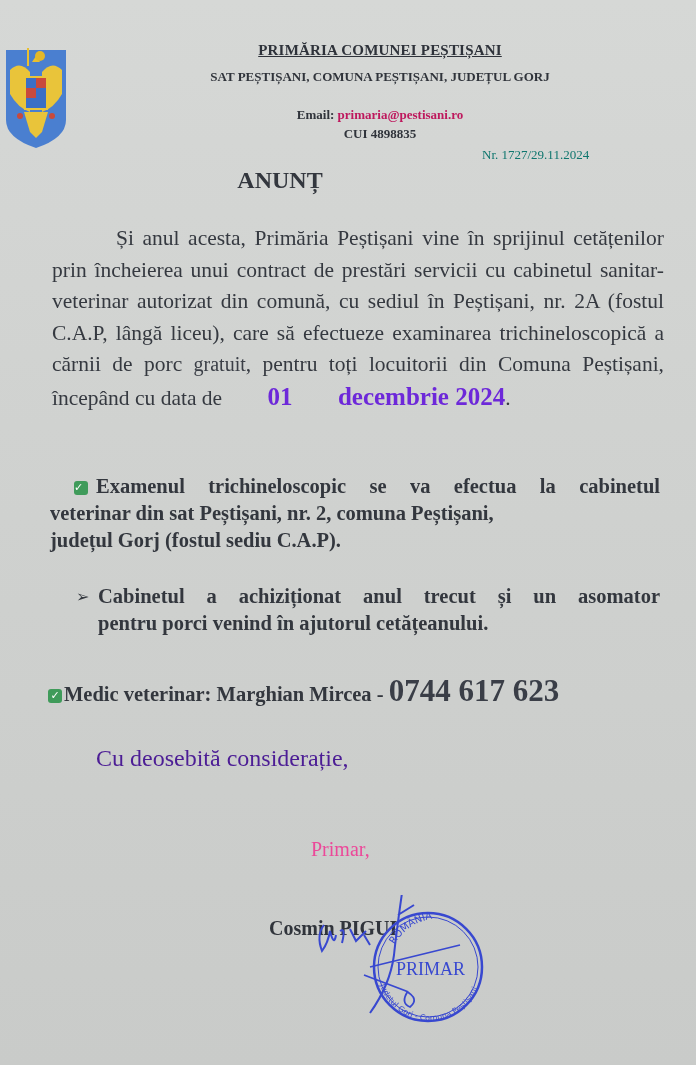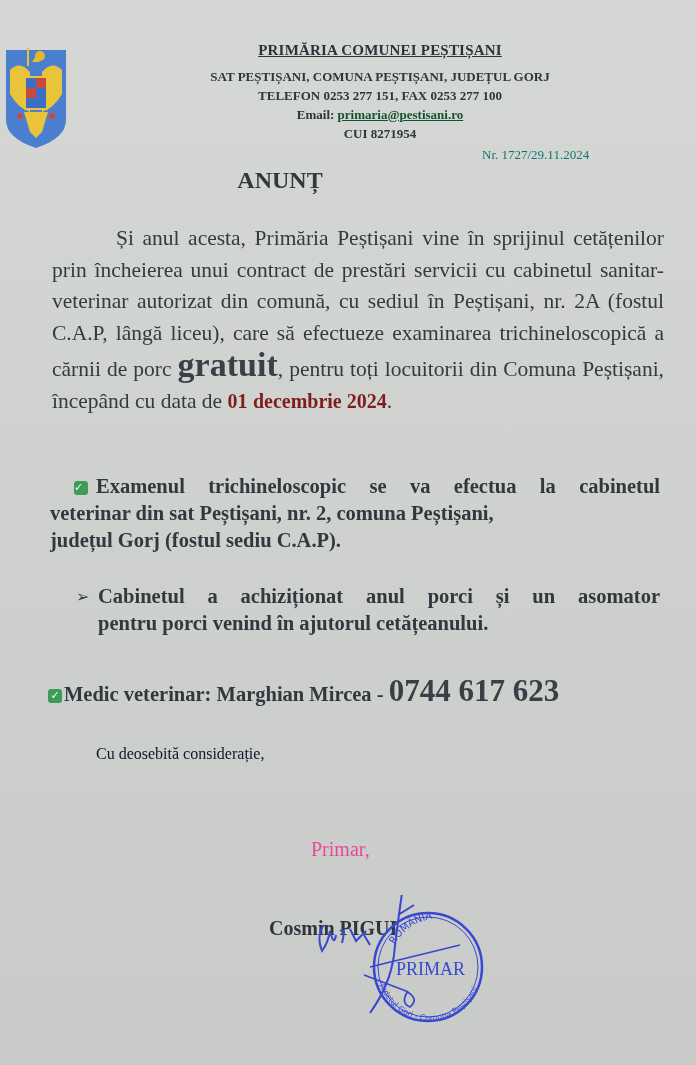--- a/index.html
+++ b/index.html
@@ -11,39 +11,39 @@
       position:relative;
     }
     .page { position:absolute; inset:0; }
     .crest { position:absolute; left:2px; top:42px; width:68px; height:108px; }
     .hdr { position:absolute; left:120px; width:520px; text-align:center; }
     .hdr-title { top:42px; font-size:15px; font-weight:bold; text-decoration:underline; letter-spacing:0.2px; color:#2e323a; }
     .hdr-line { font-size:13px; font-weight:bold; color:#30343b;text-align:center; }
     .hdr-addr { top:69px; }
     .hdr-tel { top:88px; }
     .hdr-email { top:107px; }
-    .hdr-email .link { color:#14532d; text-decoration:underline; }
+    .hdr-email .link { color:#be185d; }
     .hdr-cui { top:126px; }
     .regnr { position:absolute; left:482px; top:147px; font-size:13px; color:#0f766e; }
     .title { position:absolute; left:0; width:560px; top:167px; text-align:center; font-size:24px; font-weight:bold; color:#33373e; }
     .para { position:absolute; left:52px; width:612px; top:223px; font-size:21.5px; line-height:31.5px; text-align:justify; color:#353940; }
     .para .indent { display:inline-block; width:64px; }
-    .para .big { font-size:34px; font-weight:bold; color:#3b3f47; }
-    .para .bigdate { font-size:20px; font-weight:bold; color:#7f1d1d; }
+    .para .big { font-size:20px; font-weight:normal; color:#3b3f47; }
+    .para .bigdate { font-size:25px; font-weight:bold; color:#6d28d9;margin-left:40px; }
     .item1 { position:absolute; left:50px; width:610px; top:473px; font-size:20.5px; font-weight:bold; line-height:27px; color:#33373e; }
     .item1 .line1 { text-align:justify; text-align-last:justify; display:block;padding-left:24px; }
     .check { display:inline-block; width:14px; height:14px; background:#3f9b5a; border-radius:3px; color:#fff; font-size:11px; line-height:14px; text-align:center; vertical-align:2px; margin-right:8px; font-family:"DejaVu Sans", sans-serif; }
     .item2 { position:absolute; left:76px; width:584px; top:583px; font-size:20.5px; font-weight:bold; line-height:27px; color:#33373e; }
     .item2 .arrow { position:absolute; left:0; top:0; font-family:"DejaVu Sans", sans-serif; font-size:16px; }
     .item2 .l1 { display:block; margin-left:22px; text-align:justify; text-align-last:justify; }
     .item2 .l2 { display:block; margin-left:22px; }
     .medic { position:absolute; left:48px; top:673px; font-size:20.5px; font-weight:bold; color:#33373e; white-space:nowrap; }
     .medic .check { margin-right:2px; }
     .medic .phone { font-size:31px; font-weight:bold; color:#3a3e47; }
-    .regards { position:absolute; left:96px; top:745px; font-size:16px; color:#0f172a; }
+    .regards { position:absolute; left:96px; top:745px; font-size:24px; color:#4c1d95; }
     .primar { position:absolute; left:311px; top:838px; font-size:20px; color:#ec4899; }
     .name { position:absolute; left:269px; top:874px; font-size:20px; font-weight:bold; color:#30343b;margin-top:43px; }
     .stamp { position:absolute; left:310px; top:895px; width:180px; height:130px; }
   </style>
 </head>
 <body>
 
 <div class="page">
 
   <svg class="crest" viewBox="0 0 68 108">
@@ -59,40 +59,39 @@
     <rect x="24" y="46" width="10" height="10" fill="#c84a3c"></rect>
     <rect x="34" y="46" width="10" height="10" fill="#3a6fc6"></rect>
     <rect x="24" y="56" width="20" height="10" fill="#3a6fc6"></rect>
     <path d="M22 70 L46 70 L40 90 L34 96 L28 90 Z" fill="#e9c43a"></path>
     <circle cx="18" cy="74" r="3" fill="#c84a3c"></circle>
     <circle cx="50" cy="74" r="3" fill="#c84a3c"></circle>
   </svg>
 
   <div class="hdr hdr-title">PRIMĂRIA COMUNEI PEȘTIȘANI</div>
   <div class="hdr hdr-line hdr-addr">SAT PEȘTIȘANI, COMUNA PEȘTIȘANI, JUDEȚUL GORJ</div>
-  <div class="hdr hdr-line hdr-tel">TELEFON 0253 277 151, FAX 0253 277 100</div>
   <div class="hdr hdr-line hdr-email">
     <span>Email: </span><span class="link">primaria@pestisani.ro</span>
   </div>
-  <div class="hdr hdr-line hdr-cui">CUI 8271954</div>
+  <div class="hdr hdr-line hdr-cui">CUI 4898835</div>
   <div class="regnr">Nr. 1727/29.11.2024</div>
 
   <div class="title">ANUNȚ</div>
 
   <div class="para"><span class="indent"></span><span>Și anul acesta, Primăria Peștișani vine în sprijinul cetățenilor prin încheierea unui contract de prestări servicii cu cabinetul sanitar-veterinar autorizat din comună, cu sediul în Peștișani, nr. 2A (fostul C.A.P, lângă liceu), care să efectueze examinarea trichineloscopică a cărnii de porc </span><span class="big">gratuit</span><span>, pentru toți locuitorii din Comuna Peștișani, începând cu data de </span><span class="bigdate">01</span> <span class="bigdate">decembrie 2024</span><span>.</span></div>
 
   <div class="item1">
     <span class="line1"><span class="check">✓</span><span>Examenul trichineloscopic se va efectua la cabinetul</span></span>
     <span style="display:block">veterinar din sat Peștișani, nr. 2, comuna Peștișani,</span>
     <span style="display:block">județul Gorj (fostul sediu C.A.P).</span>
   </div>
 
   <div class="item2">
     <span class="arrow">➢</span>
-    <span class="l1">Cabinetul a achiziționat anul porci și un asomator</span>
+    <span class="l1">Cabinetul a achiziționat anul trecut și un asomator</span>
     <span class="l2">pentru porci venind în ajutorul cetățeanului.</span>
   </div>
 
   <div class="medic">
     <span class="check">✓</span><span>Medic veterinar: Marghian Mircea - </span><span class="phone">0744 617 623</span>
   </div>
 
   <div class="regards">Cu deosebită considerație,</div>
   <div class="primar">Primar,</div>
   <div class="name">Cosmin PIGUI</div>

